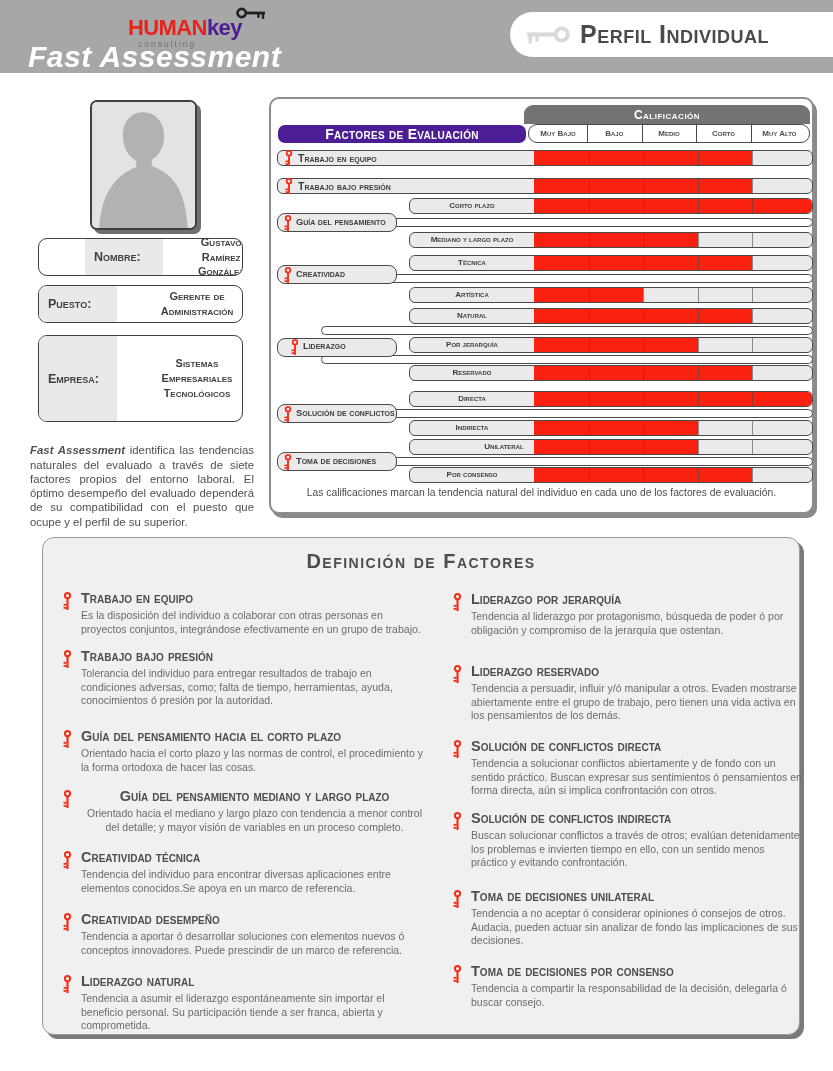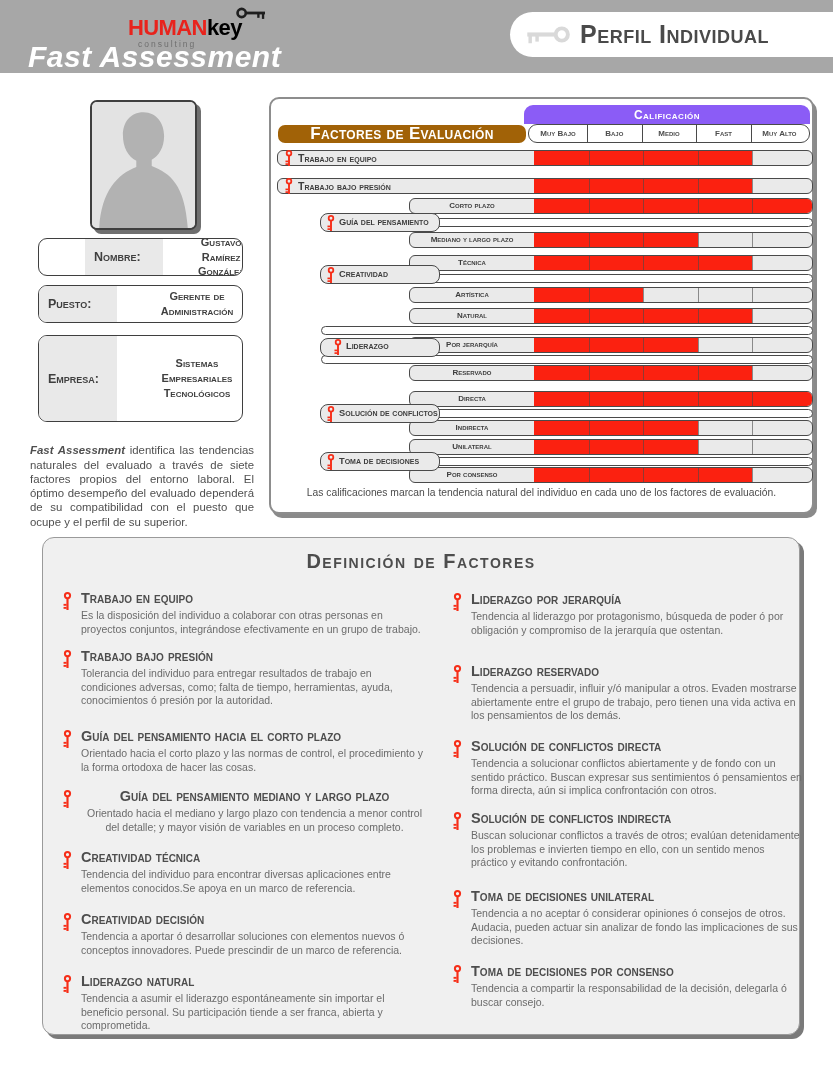--- a/index.html
+++ b/index.html
@@ -5,21 +5,21 @@
   html,body{margin:0;padding:0;background:#fff;}
   .page{position:relative;width:833px;height:1071px;background:#fff;
         font-family:"Liberation Sans", sans-serif;overflow:hidden;}
   .sc{font-variant:small-caps;}
 
   
   .band{position:absolute;left:0;top:0;width:833px;height:73px;background:#a7a7a7;}
   .logo{position:absolute;left:128px;top:17px;width:150px;}
   .logo-line{font-weight:bold;font-size:22px;letter-spacing:-0.6px;line-height:1;}
   .logo-human{color:#e8231c;}
-  .logo-keytext{color:#000000;text-align:center;}
+  .logo-keytext{color:#4c1d95;text-align:center;}
   .logo-consulting{position:absolute;left:10px;top:22px;font-size:8.5px;color:#6f6f6f;letter-spacing:2px;}
   .logo-key{position:absolute;left:107px;top:-11px;width:32px;height:14px;color:#1f1f1f;}
   .fast{position:absolute;left:28px;top:40px;font-size:30px;font-weight:bold;font-style:italic;
         color:#ffffff;letter-spacing:0.5px;}
   .pill{position:absolute;left:510px;top:12px;width:323px;height:45px;background:#ffffff;
         border-radius:23px 0 0 23px;display:flex;align-items:center;gap:9px;
         padding-left:15px;box-sizing:border-box;}
   .pill-key{width:46px;height:21px;color:#d9d9d9;transform:scaleX(-1);}
   .pill-title{font-weight:bold;font-size:25px;color:#4a4a4a;letter-spacing:0.5px;}
 
@@ -36,46 +36,46 @@
   .f-nombre{top:238px;height:38px;padding-left:46px;}
   .f-puesto{top:285px;height:38px;}
   .f-empresa{top:335px;height:87px;}
   .desc{position:absolute;left:30px;top:432px;width:224px;font-size:11.4px;color:#4f4f4f;
         text-align:justify;line-height:1.25;}
   .desc .lead{font-weight:bold;font-style:italic;}
 
   
   .chart{position:absolute;left:269px;top:97px;width:545px;height:417px;background:#fff;
          border:2px solid #8d8d8d;border-radius:10px;box-shadow:3px 4px 0 #8a8a8a;box-sizing:border-box;}
-  .cal-header{position:absolute;left:253px;top:6px;width:286px;height:19px;background:#8b5cf6;
+  .cal-header{position:absolute;left:253px;top:6px;width:286px;height:19px;background:#737373;
               border-radius:9px 9px 0 0;color:#fff;display:flex;align-items:center;justify-content:center;
               font-weight:bold;font-size:12px;letter-spacing:0.5px;}
-  .factors-header{position:absolute;left:7px;top:26px;width:248px;height:18px;background:#a16207;
+  .factors-header{position:absolute;left:7px;top:26px;width:248px;height:18px;background:#4c1d95;
               border-radius:7px;color:#fff;display:flex;align-items:center;justify-content:center;
-              font-weight:bold;font-size:17px;letter-spacing:0.3px;}
+              font-weight:bold;font-size:14px;letter-spacing:0.3px;}
   .scale-box{position:absolute;left:257px;top:25px;width:282px;height:19px;background:#fff;
              border:1.4px solid #4a4a4a;border-radius:9px;box-sizing:border-box;}
   .scale-cell{position:absolute;top:0;bottom:0;display:flex;align-items:center;justify-content:center;
               font-weight:bold;font-size:8px;color:#4d4d4d;}
   .scale-div{position:absolute;top:0;bottom:0;width:1px;background:#4a4a4a;}
 
   .bar{position:absolute;height:16px;background:#eaeaea;border:1.2px solid #4a4a4a;border-radius:6px;
        box-sizing:border-box;display:flex;align-items:center;z-index:2;}
   .bar.single{left:6px;width:536px;padding-left:7px;gap:5px;}
   .bar.sub{left:138px;width:404px;}
   .bar-label{font-weight:bold;font-size:10.5px;color:#3d3d3d;white-space:nowrap;line-height:1;}
   .bar.sub .bar-label{width:124px;text-align:center;font-size:8px;}
   .strip{position:absolute;right:0;top:0;bottom:0;width:278px;border-radius:0 5px 5px 0;overflow:hidden;}
   .fill{position:absolute;left:0;top:0;bottom:0;background:#fb2110;}
   .sdiv{position:absolute;top:0;bottom:0;width:1px;background:#4a4a4a;opacity:0.6;}
   .sdiv.d1{left:54.6px;}.sdiv.d2{left:109.2px;}.sdiv.d3{left:163.8px;}.sdiv.d4{left:218.4px;}
 
   .gbox{position:absolute;left:6px;width:120px;height:19px;background:#eaeaea;border:1.2px solid #4a4a4a;
         border-radius:8px;display:flex;align-items:center;padding-left:6px;gap:4px;
-        box-sizing:border-box;z-index:3;margin-left:43px;}
+        box-sizing:border-box;z-index:3;}
   .gbox .bar-label{font-size:9.3px;}
   .conn{position:absolute;left:50px;width:492px;height:9px;background:#fff;border:1.2px solid #4a4a4a;
         border-radius:5px;box-sizing:border-box;z-index:1;}
   .caption{position:absolute;left:18px;right:18px;top:388px;text-align:center;font-size:10.3px;color:#4c4c4c;}
 
   .kicon{width:8px;height:16px;color:#f62e18;flex:none;}
 
   
   .defs{position:absolute;left:42px;top:537px;width:758px;height:498px;background:#f0f0f0;
         border:1.6px solid #9a9a9a;border-radius:12px;box-shadow:4px 4px 0 #7a7a7a;box-sizing:border-box;}
@@ -83,21 +83,21 @@
               color:#4d4d4d;letter-spacing:1.5px;}
   .def{position:absolute;padding-left:18px;}
   .def .dkey{position:absolute;left:0;top:1px;width:9px;height:18px;color:#f62e18;}
   .def h3{margin:0;font-size:14.5px;font-weight:bold;color:#4d4d4d;white-space:nowrap;line-height:1.1;}
   .def p{margin:2px 0 0;font-size:10.5px;color:#6b6b6b;line-height:1.3;}
   .def.dl p{width:347px;}
   .def.dr p{width:332px;}
 
   
   .r0{top:51px;}.r1{top:79px;}.r2{top:99px;}.r3{top:133px;}.r4{top:156px;}.r5{top:188px;}
-  .r6{top:209px;}.r7{top:238px;}.r8{top:266px;}.r9{top:292px;}.r10{top:321px;}.r11{top:340px;}.r12{top:368px;}
+  .r6{top:209px;}.r7{top:238px;}.r8{top:266px;}.r9{top:292px;}.r10{top:321px;}.r11{top:340px;padding-left:32px;}.r12{top:368px;}
   .g0{top:114px;}.g1{top:166px;text-align:right;}.g2{top:238.5px;padding-left:13px;}.g3{top:305px;}.g4{top:353px;}
   .c0{top:119px;}.c1{top:175px;}.c2{top:227px;}.c3{top:256px;}.c4{top:310px;}.c5{top:358px;}
   
   .L0{left:20px;top:53px;}.L1{left:20px;top:111px;}.L2{left:20px;top:191px;}.L3{left:20px;top:251px;text-align:center;}
   .L4{left:20px;top:312px;}.L5{left:20px;top:374px;}.L6{left:20px;top:436px;}
   .R0{left:410px;top:54px;}.R1{left:410px;top:126px;}.R2{left:410px;top:201px;}
   .R3{left:410px;top:273px;}.R4{left:410px;top:351px;}.R5{left:410px;top:426px;}
 </style>
 </head>
 <body>
@@ -167,21 +167,21 @@
   <p class="desc"><span class="lead">Fast Assessment</span><span> identifica las tendencias naturales del evaluado a través de siete factores propios del entorno laboral. El óptimo desempeño del evaluado dependerá de su compatibilidad con el puesto que ocupe y el perfil de su superior.</span></p>
 
   <div class="chart">
     <div class="cal-header sc">Calificación</div>
     <div class="factors-header sc">Factores de Evaluación</div>
 
     <div class="scale-box">
       <span class="scale-cell sc" style="left:0;width:58px">Muy Bajo</span>
       <span class="scale-cell sc" style="left:58px;width:54.6px">Bajo</span>
       <span class="scale-cell sc" style="left:112.6px;width:54.6px">Medio</span>
-      <span class="scale-cell sc" style="left:167.2px;width:54.6px">Fast</span>
+      <span class="scale-cell sc" style="left:167.2px;width:54.6px">Corto</span>
       <span class="scale-cell sc" style="left:221.8px;width:57px">Muy Alto</span>
       <span class="scale-div" style="left:58px"></span>
       <span class="scale-div" style="left:112.6px"></span>
       <span class="scale-div" style="left:167.2px"></span>
       <span class="scale-div" style="left:221.8px"></span>
     </div>
 
     <div class="bar single r0">
       <svg class="kicon">
           <use href="#key-v"></use>
@@ -398,21 +398,21 @@
       <svg class="dkey">
           <use href="#key-v"></use>
         </svg>
       <h3 class="sc">Creatividad técnica</h3>
       <p>Tendencia del individuo para encontrar diversas aplicaciones entre elementos conocidos.Se apoya en un marco de referencia.</p>
     </div>
     <div class="def dl L5">
       <svg class="dkey">
           <use href="#key-v"></use>
         </svg>
-      <h3 class="sc">Creatividad decisión</h3>
+      <h3 class="sc">Creatividad desempeño</h3>
       <p>Tendencia a aportar ó desarrollar soluciones con elementos nuevos ó conceptos innovadores. Puede prescindir de un marco de referencia.</p>
     </div>
     <div class="def dl L6">
       <svg class="dkey">
           <use href="#key-v"></use>
         </svg>
       <h3 class="sc">Liderazgo natural</h3>
       <p>Tendencia a asumir el liderazgo espontáneamente sin importar el beneficio personal. Su participación tiende a ser franca, abierta y comprometida.</p>
     </div>
 

